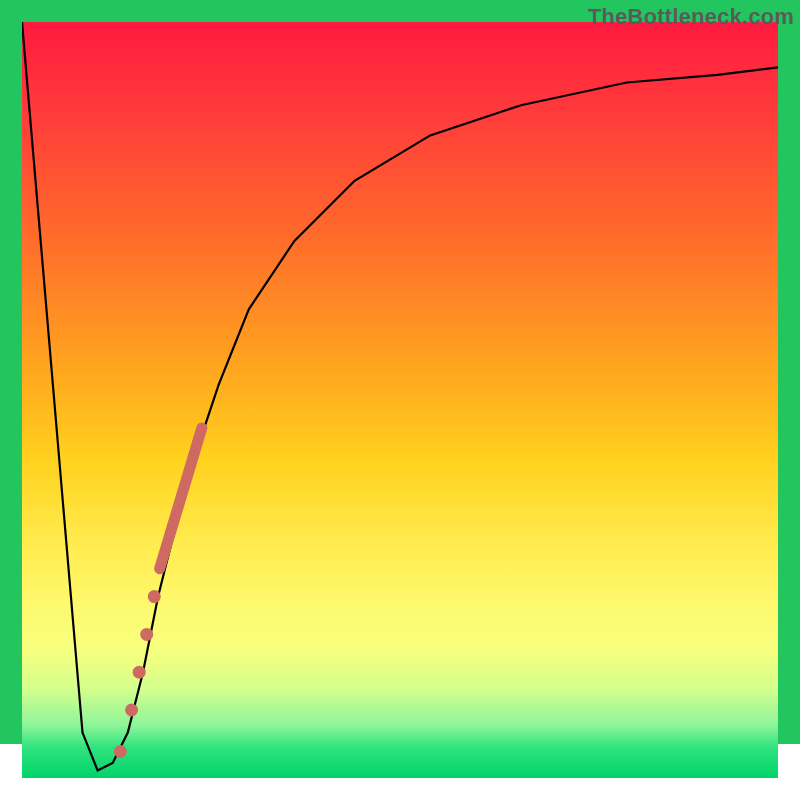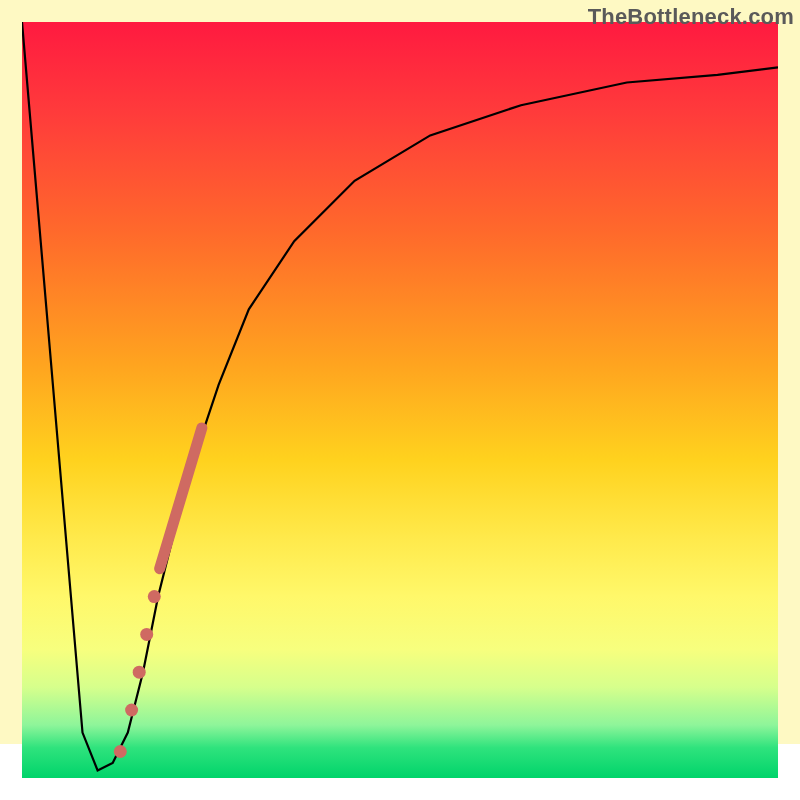--- a/index.html
+++ b/index.html
@@ -1,16 +1,16 @@
 <!DOCTYPE html>
 <html><head>
 <meta charset="utf-8">
 <style>
   html,body{margin:0;padding:0;width:800px;height:800px;overflow:hidden;background:#fff}
-  .frame{position:absolute;left:0;top:0;width:800px;height:744px;background:#fef9c3}
+  .frame{position:absolute;left:0;top:0;width:800px;height:744px;background:#22c55e}
   .plot{position:absolute;left:22px;top:22px;width:756px;height:756px;
         background:linear-gradient(to bottom,
           #ff1a40 0%,
           #ff3b3b 12%,
           #ff6a2b 28%,
           #ffa31f 45%,
           #ffd21e 58%,
           #ffe94a 68%,
           #fff86a 76%,
           #f7ff7e 83%,

